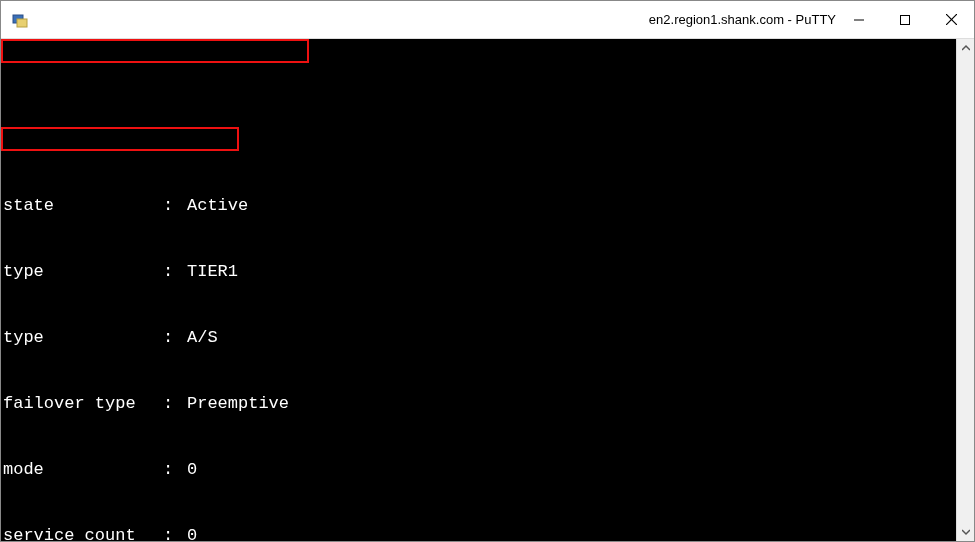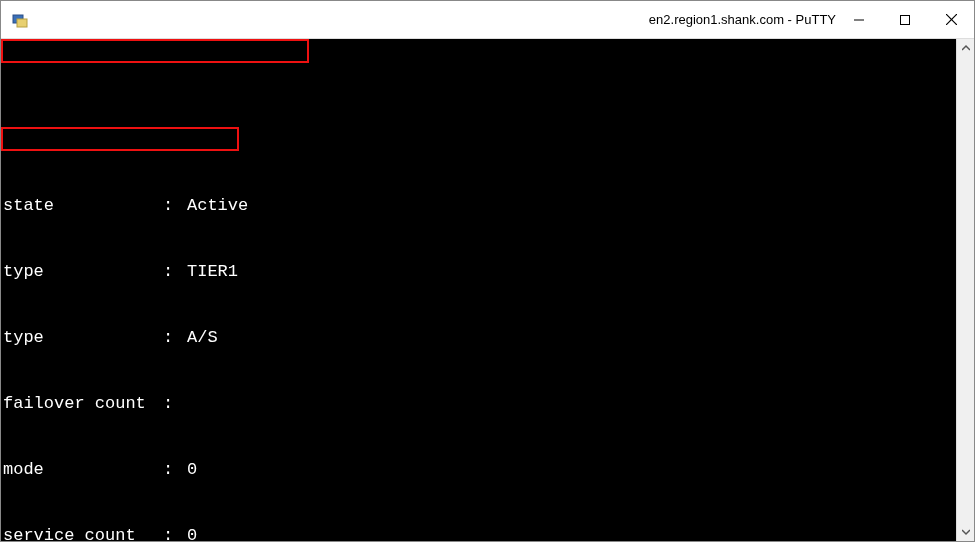--- a/index.html
+++ b/index.html
@@ -157,21 +157,21 @@
       <div class="row">
         <span class="label">state</span><span class="colon">:</span> <span class="value">Active</span>
       </div>
       <div class="row">
         <span class="label">type</span><span class="colon">:</span> <span class="value">TIER1</span>
       </div>
       <div class="row">
         <span class="label">type</span><span class="colon">:</span> <span class="value">A/S</span>
       </div>
       <div class="row">
-        <span class="label">failover count</span><span class="colon">:</span> 
+        <span class="label">failover type</span><span class="colon">:</span> <span class="value">Preemptive</span>
       </div>
       <div class="row">
         <span class="label">mode</span><span class="colon">:</span> <span class="value">0</span>
       </div>
       <div class="row">
         <span class="label">service count</span><span class="colon">:</span> <span class="value">0</span>
       </div>
       
       
 

